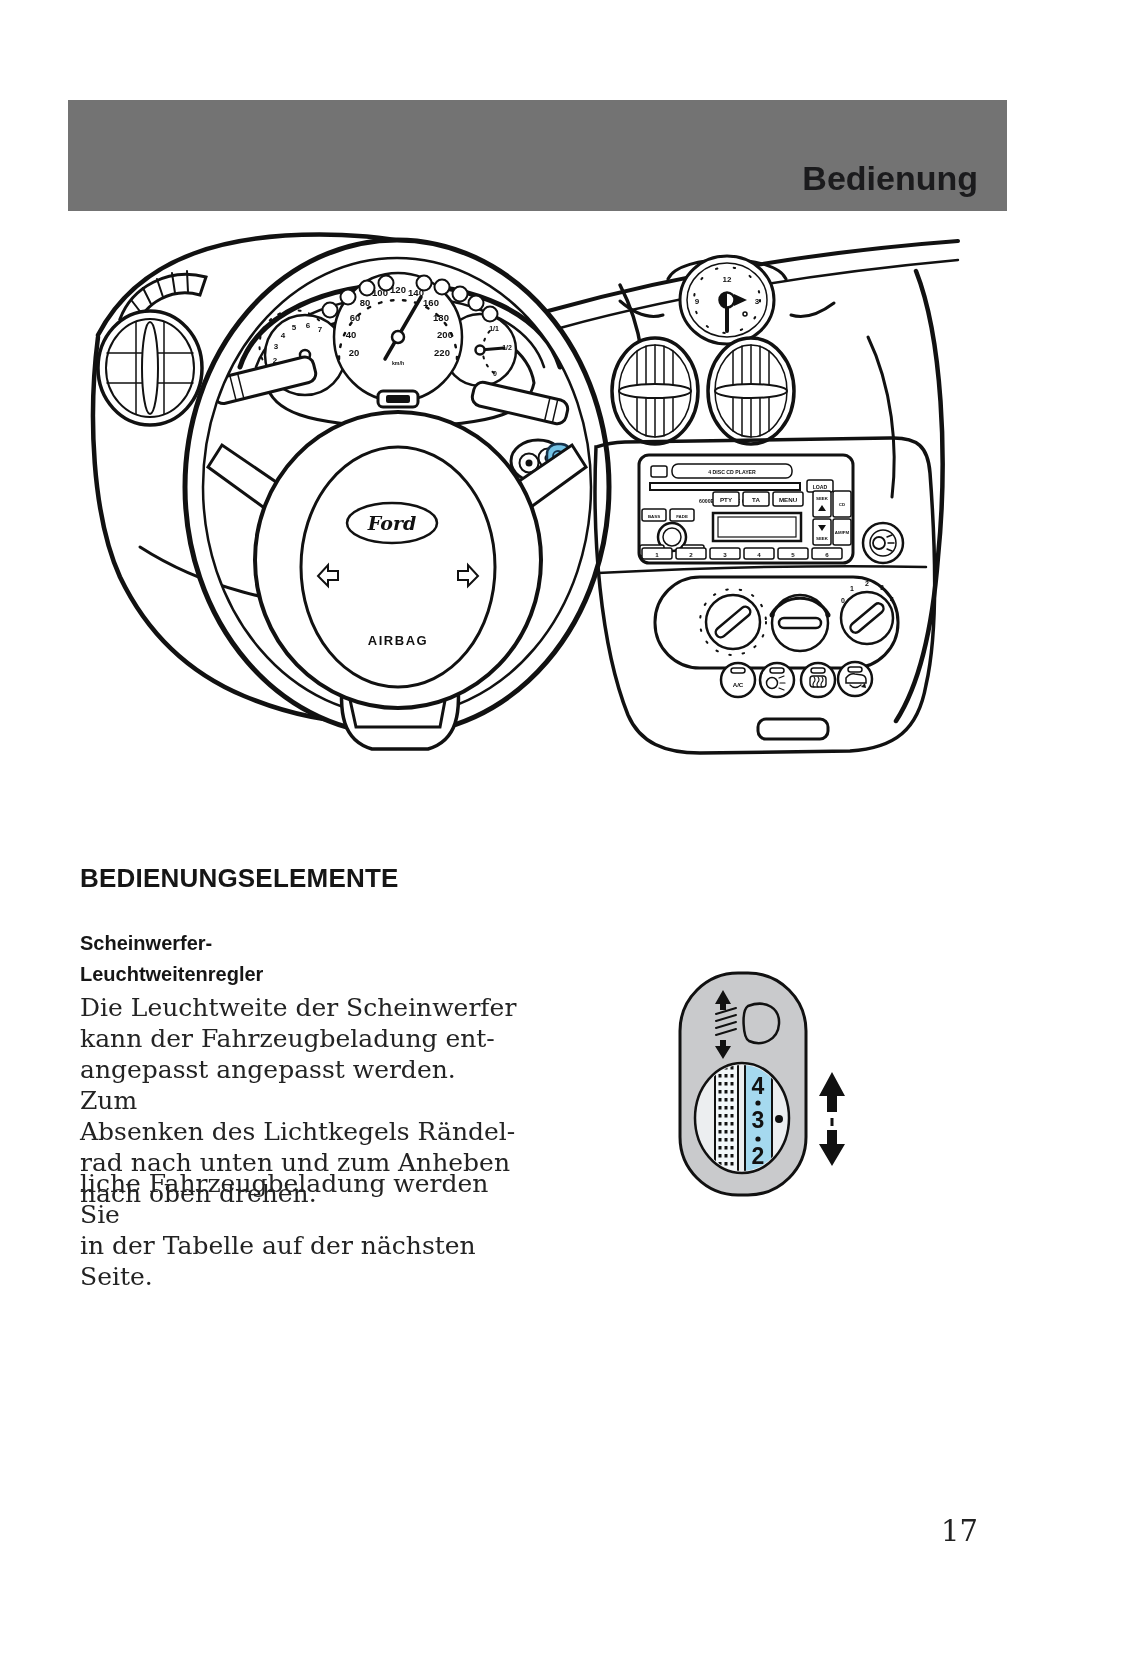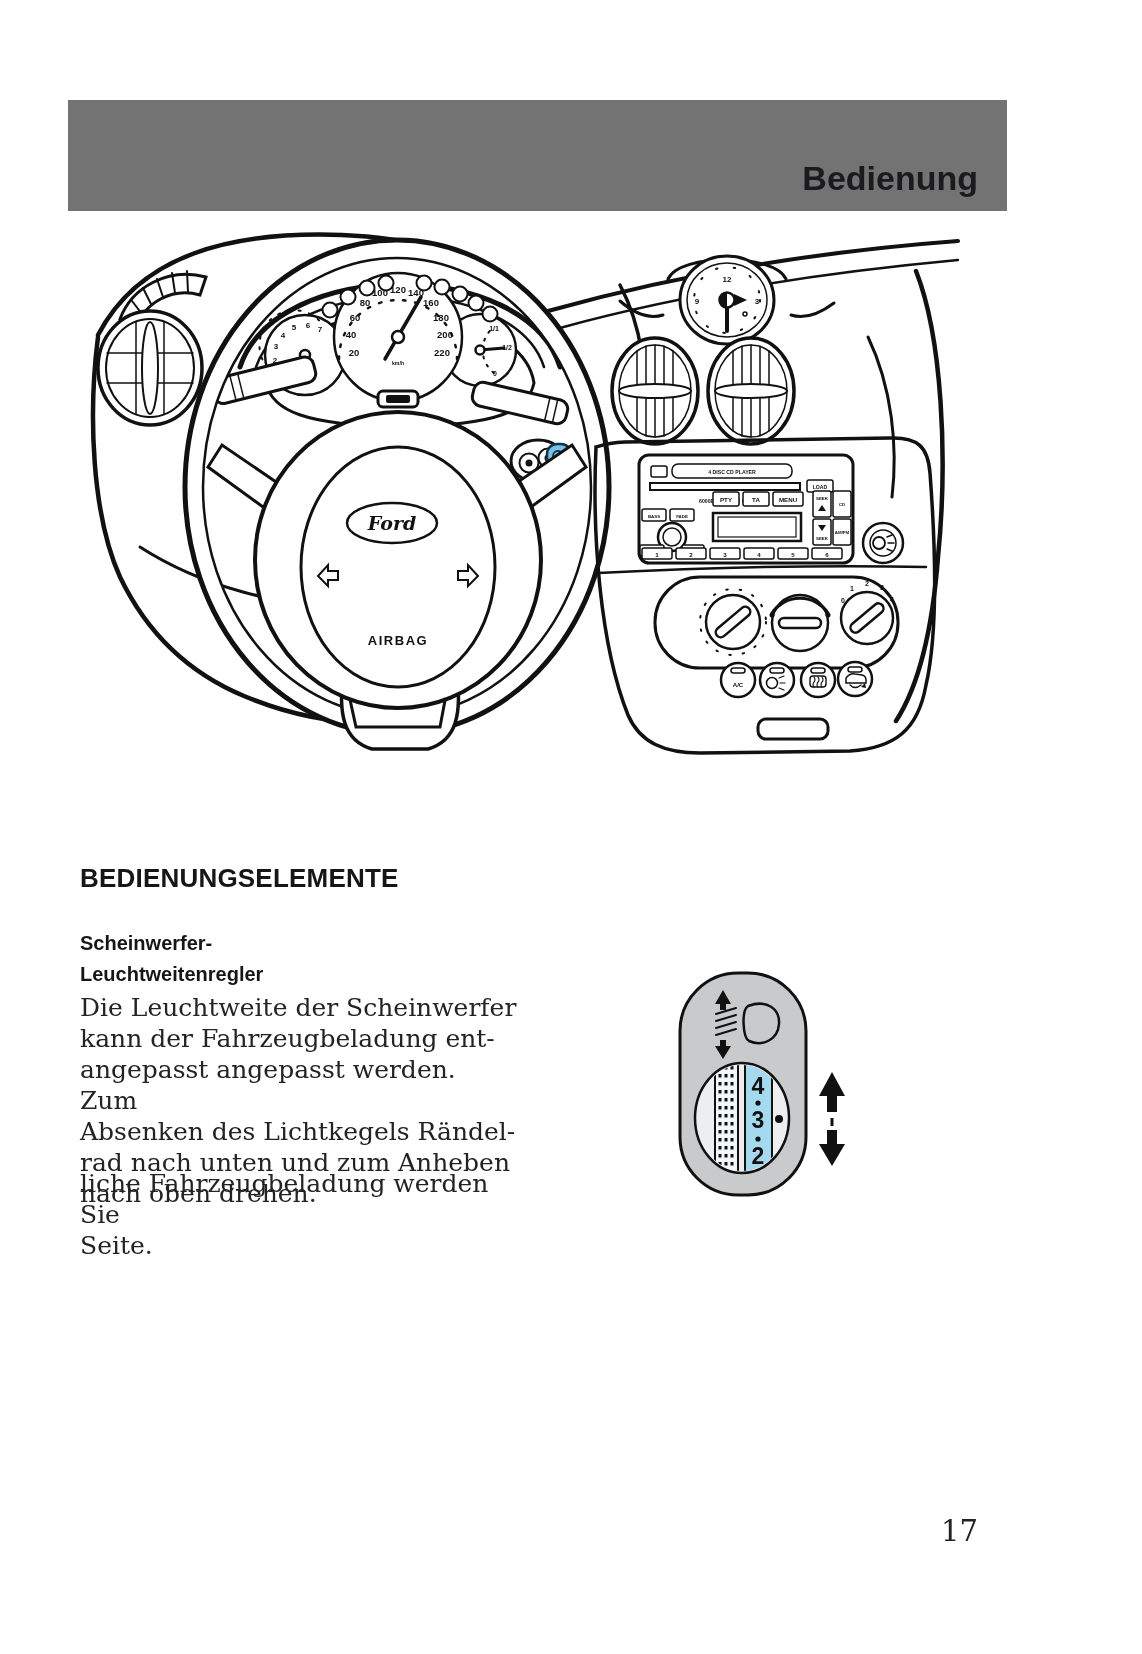--- a/index.html
+++ b/index.html
@@ -323,20 +323,21 @@
   <div class="para" id="para1">
     <div>Die Leuchtweite der Scheinwerfer</div>
     <div>kann der Fahrzeugbeladung ent-</div>
     <div>angepasst angepasst werden. Zum</div>
     <div>Absenken des Lichtkegels Rändel-</div>
     <div>rad nach unten und zum Anheben</div>
     <div>nach oben drehen.</div>
   </div>
   <div class="para" id="para2">
     <div>liche Fahrzeugbeladung werden Sie</div>
+    <div>in der Tabelle auf der nächsten</div>
     <div>Seite.</div>
   </div>
 
   <svg class="ctrl-svg" width="190" height="250" viewBox="0 0 190 250">
     <defs>
       <clipPath id="winclip">
           <ellipse cx="72" cy="158" rx="45" ry="53"></ellipse>
         </clipPath>
     </defs>
     <rect x="10" y="13" width="126" height="222" rx="58" fill="#c9cacc" stroke="#111" stroke-width="3"></rect>

